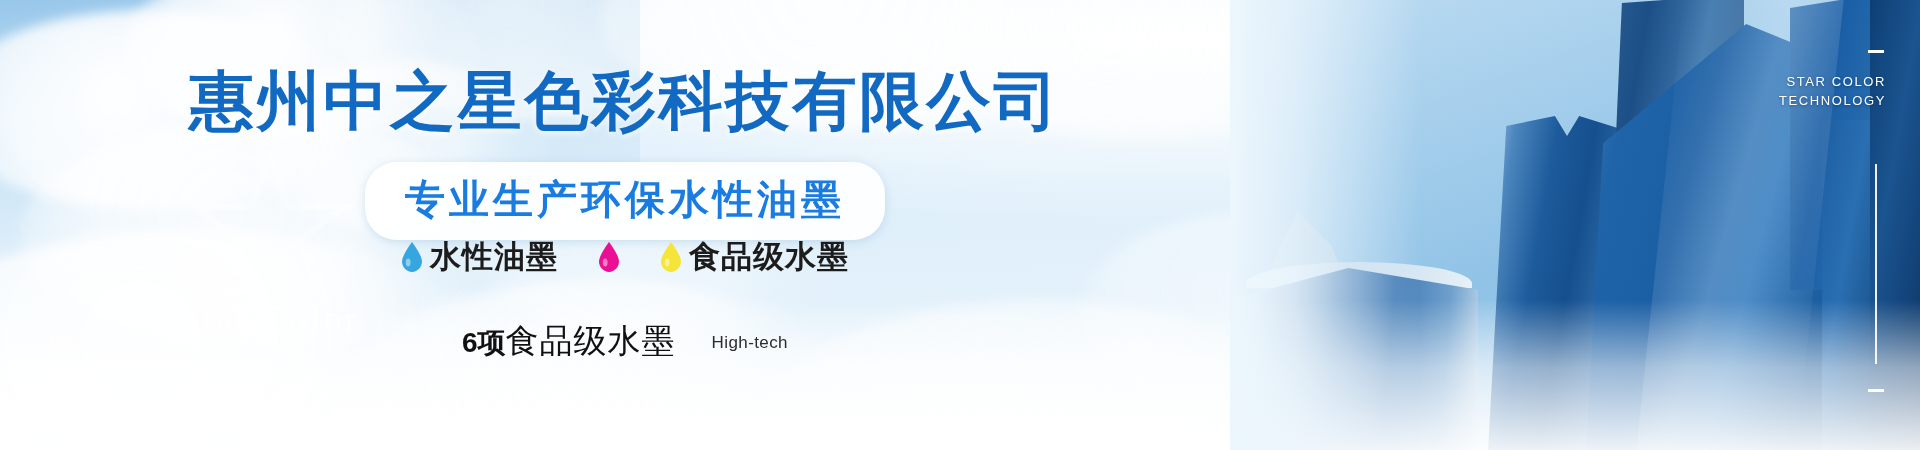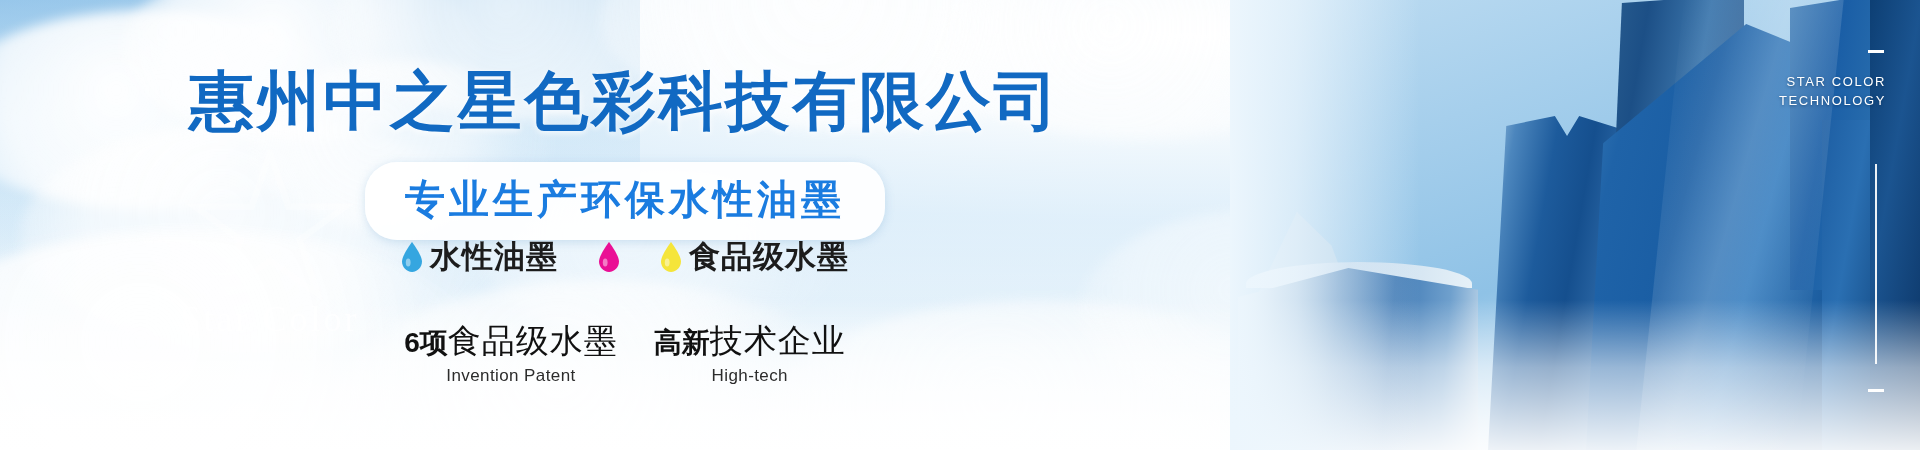--- a/index.html
+++ b/index.html
@@ -405,22 +405,20 @@
             <path d="M11 0 C11 0 1 13.2 1 19.6 C1 25.3 5.5 30 11 30 C16.5 30 21 25.3 21 19.6 C21 13.2 11 0 11 0 Z" fill="#f5e53a"></path>
             <ellipse cx="7.2" cy="20.5" rx="2.4" ry="4" fill="rgba(255,255,255,0.45)"></ellipse>
           </svg>
           <span class="feature-label">食品级水墨</span>
         </div>
       </div>
 
     <div class="badges" id="badges">
         <div class="badge">
           <div class="badge-cn"><span class="badge-strong">6项</span><span class="badge-rest">食品级水墨</span></div>
-          <div class="badge-en">Invention Patent</div>
         </div>
         <div class="badge">
-          <div class="badge-cn"><span class="badge-strong">高新</span><span class="badge-rest">技术企业</span></div>
           <div class="badge-en">High-tech</div>
         </div>
       </div>
 
   </div>
 </div>
 
 </body></html>

